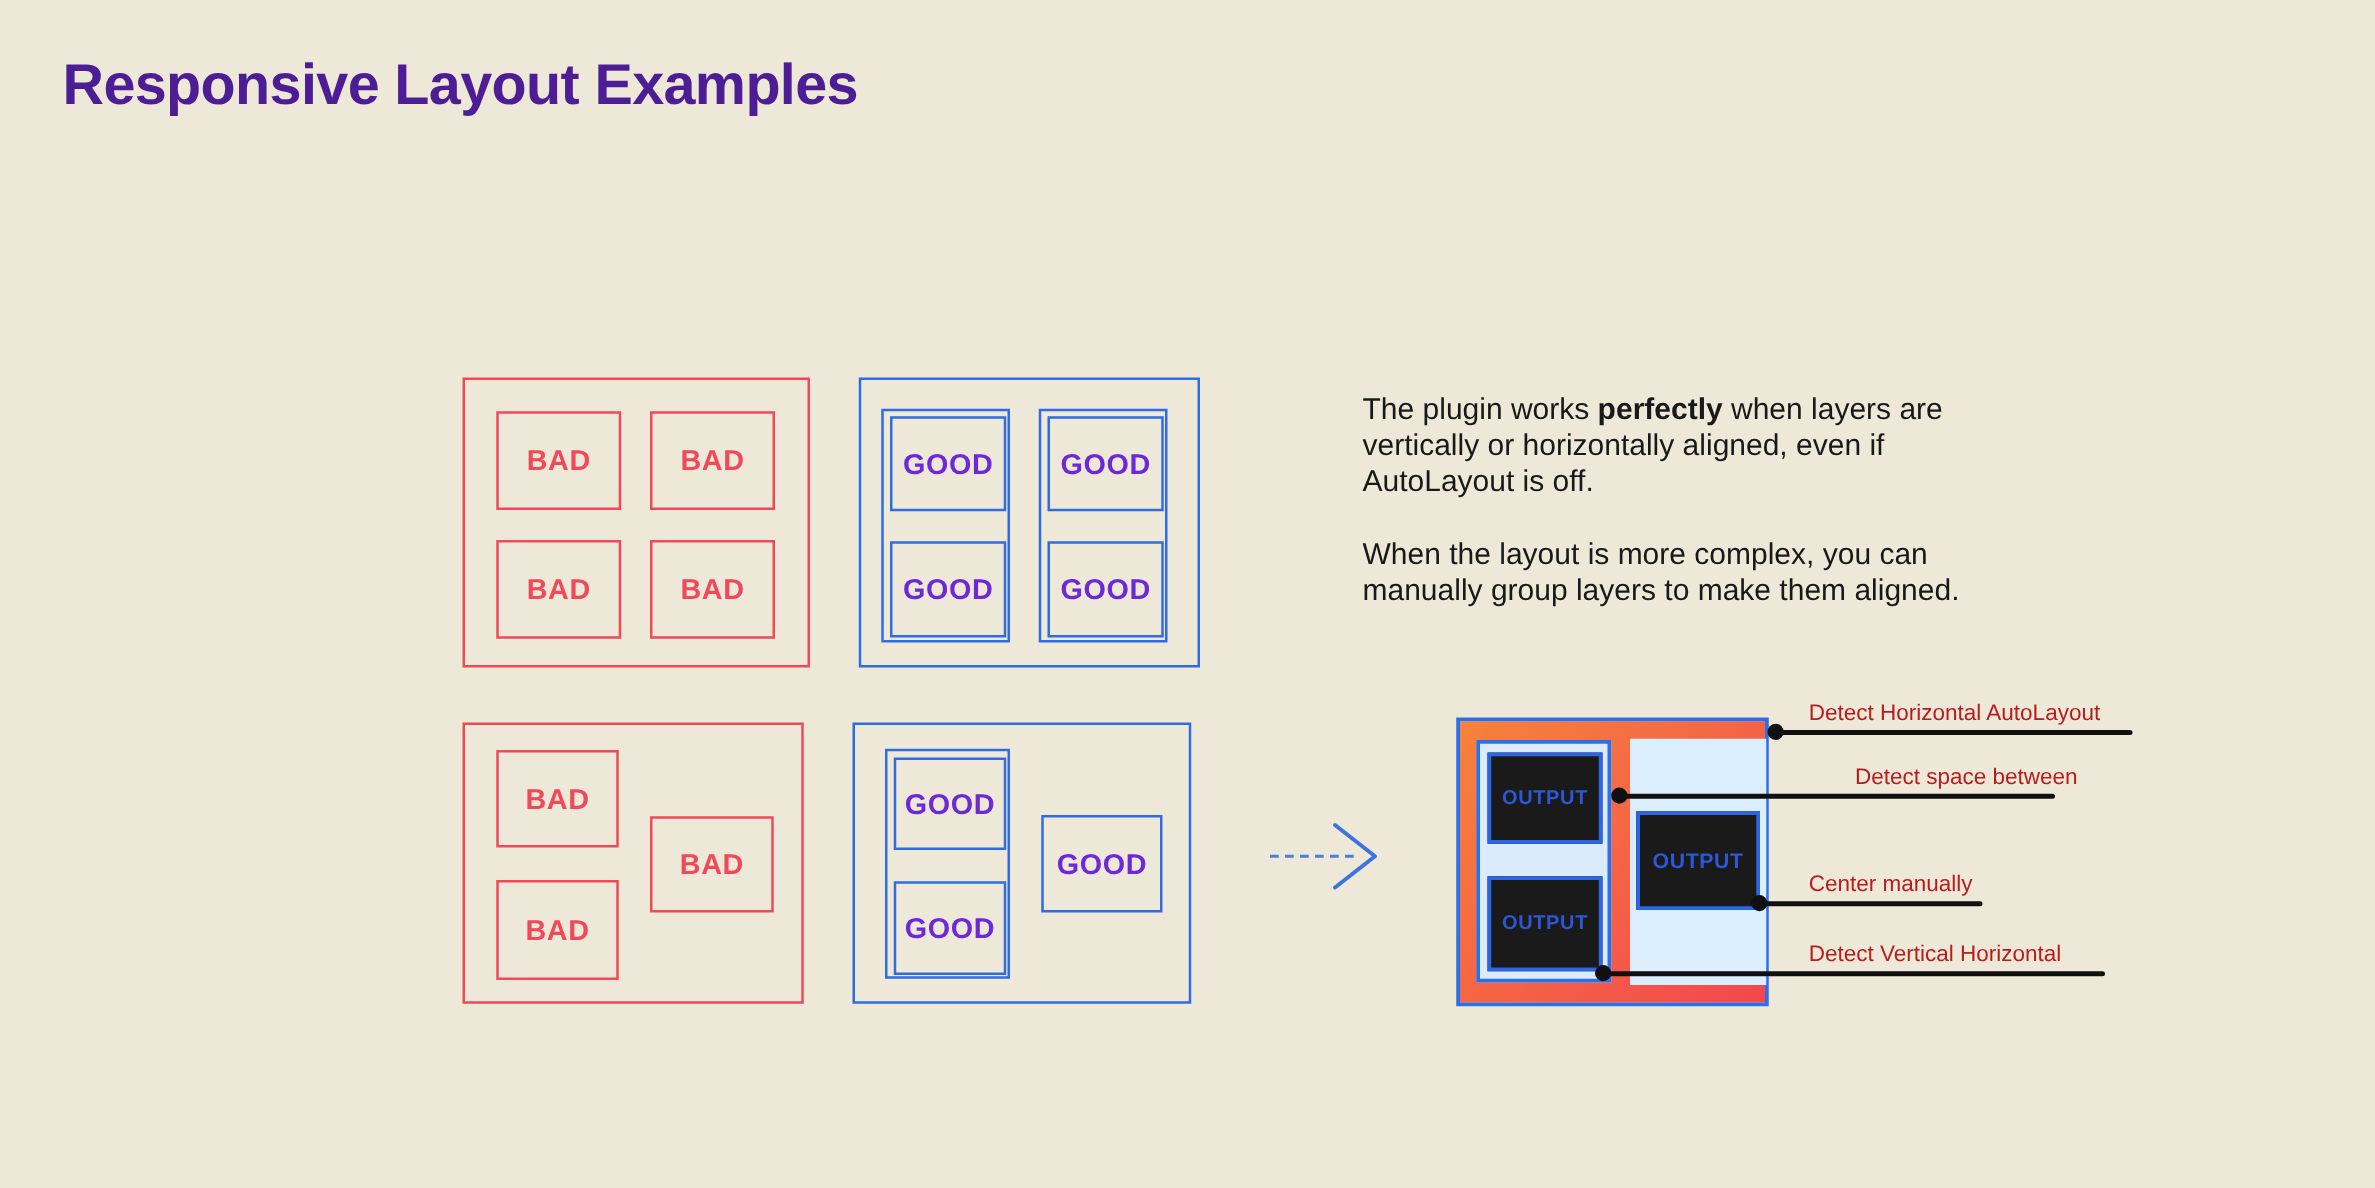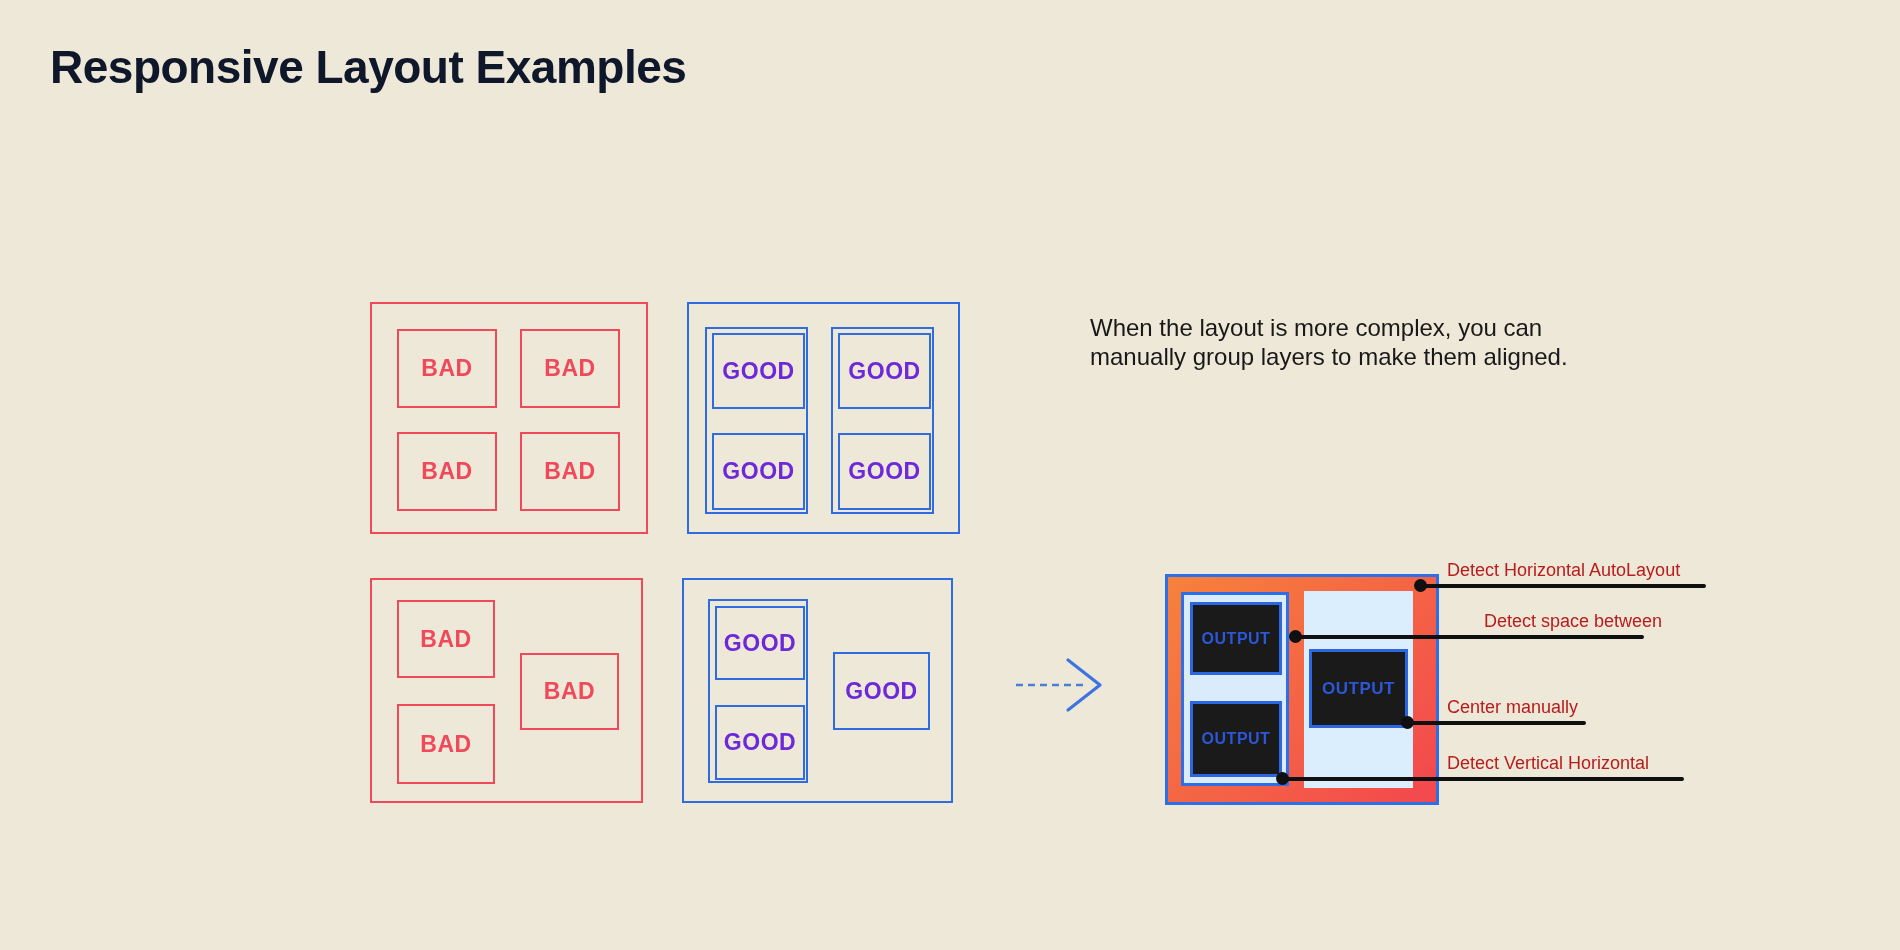--- a/index.html
+++ b/index.html
@@ -3,47 +3,47 @@
 <meta charset="utf-8">
 <style>
   html,body{margin:0;padding:0;}
   body{
     width:1900px;height:950px;position:relative;overflow:hidden;
     background:#EEE8D8;
     font-family:"Liberation Sans", sans-serif;
   }
   .abs{position:absolute;box-sizing:border-box;}
   #title{
-    left:50px;top:40px;font-size:46px;font-weight:bold;color:#0f172a;
+    left:50px;top:40px;font-size:46px;font-weight:bold;color:#4c1d95;
     letter-spacing:-0.5px;
   }
   
   .group{position:absolute;box-sizing:border-box;}
   .group.badb{border:2.5px solid #F0495A;}
   .group.goodb{border:2.5px solid #2F6BE1;}
   .box{
     position:absolute;box-sizing:border-box;
     display:flex;align-items:center;justify-content:center;
     font-size:23px;letter-spacing:0.5px;font-weight:bold;
   }
   .box.bad{border:2.5px solid #F0495A;color:#F0495A;}
   .box.good{border:2px solid #2F6BE1;color:#6d28d9;}
   .colgroup{position:absolute;box-sizing:border-box;border:2px solid #2F6BE1;}
   
   #desc{
     left:1090px;top:313px;width:480px;font-size:24px;line-height:29px;color:#191919;
   }
   #desc p{margin:0;}
-  #desc p + p{margin-top:43px;}
+  #desc p + p{margin-top:29px;}
   #desc b{font-weight:bold;}
   
   #arrow{left:1008px;top:652px;width:100px;height:64px;}
   
   #output{
-    left:1165px;top:574px;width:274px;height:231px;
+    left:1165px;top:574px;width:250px;height:231px;
     border:3.5px solid #2D6FE8;
     background:linear-gradient(135deg,#F6823B 0%,#F3474E 100%);
   }
   .panel{position:absolute;box-sizing:border-box;}
   #panel-left{left:13px;top:15px;width:108px;height:194px;background:#DAECFC;border:3px solid #2D6FE8;}
   #panel-right{left:136px;top:14px;width:109px;height:197px;background:#DAEEFD;}
   .darkbox{
     position:absolute;box-sizing:border-box;background:#1A1A1A;border:3px solid #2C66E2;
     display:flex;align-items:center;justify-content:center;
     color:#2B57D8;font-weight:bold;font-size:16px;letter-spacing:0.5px;
@@ -87,20 +87,21 @@
 
 <div class="group goodb" style="left:682px;top:578px;width:271px;height:225px;">
   <div class="colgroup" style="left:24px;top:19px;width:100px;height:184px;">
     <div class="box good" style="left:5px;top:5px;width:90px;height:74px;">GOOD</div>
     <div class="box good" style="left:5px;top:104px;width:90px;height:75px;">GOOD</div>
   </div>
   <div class="box good" style="left:149px;top:72px;width:97px;height:78px;">GOOD</div>
 </div>
 
 <div class="abs" id="desc">
+  <p><span>The plugin works </span><b>perfectly</b><span> when layers are vertically or horizontally aligned, even if AutoLayout is off.</span></p>
   <p>When the layout is more complex, you can manually group layers to make them aligned.</p>
 </div>
 
 <svg class="abs" id="arrow" viewBox="0 0 100 64">
   <line x1="8" y1="33" x2="80" y2="33" stroke="#4A7FDA" stroke-width="2.5" stroke-dasharray="7 5"></line>
   <polyline points="60,8 92,33 60,58" fill="none" stroke="#3E74DF" stroke-width="3.2" stroke-linecap="round" stroke-linejoin="round"></polyline>
 </svg>
 
 <div class="abs" id="output">
   <div class="panel" id="panel-left">

